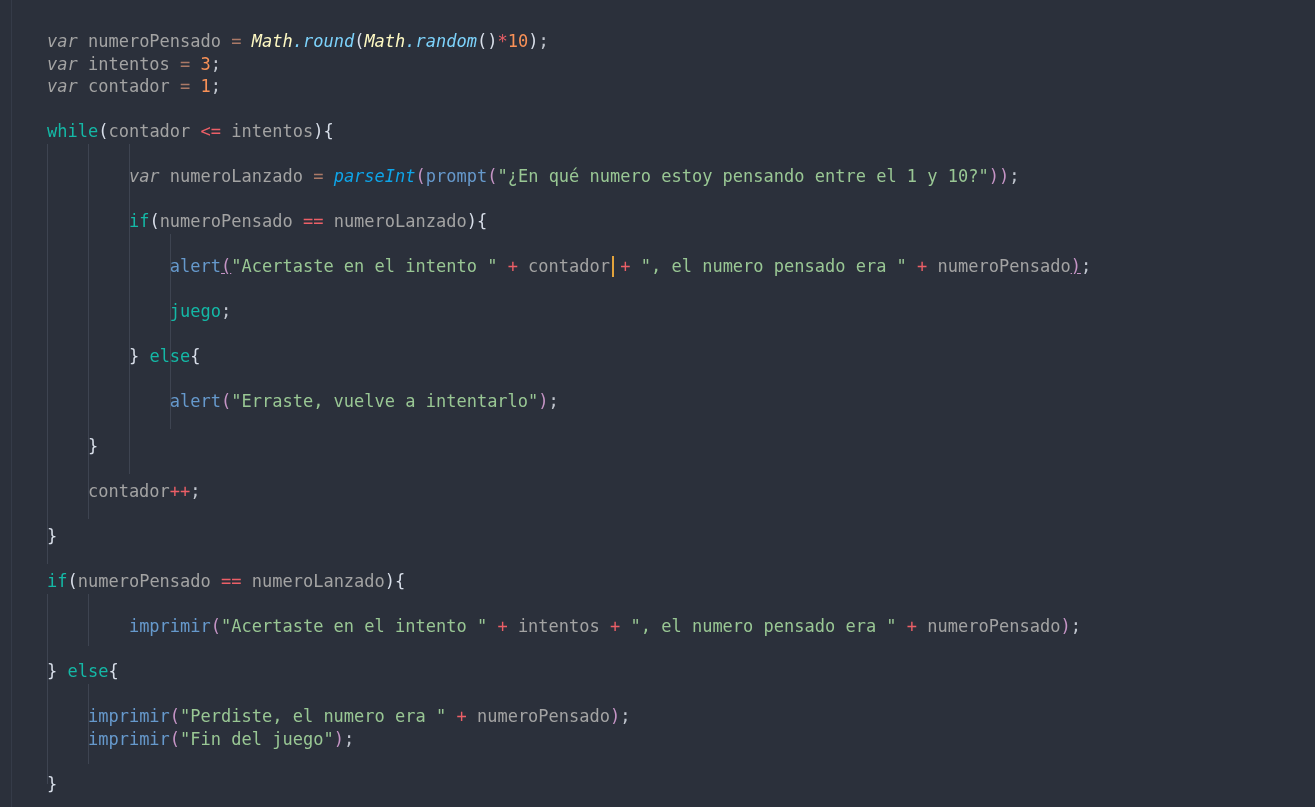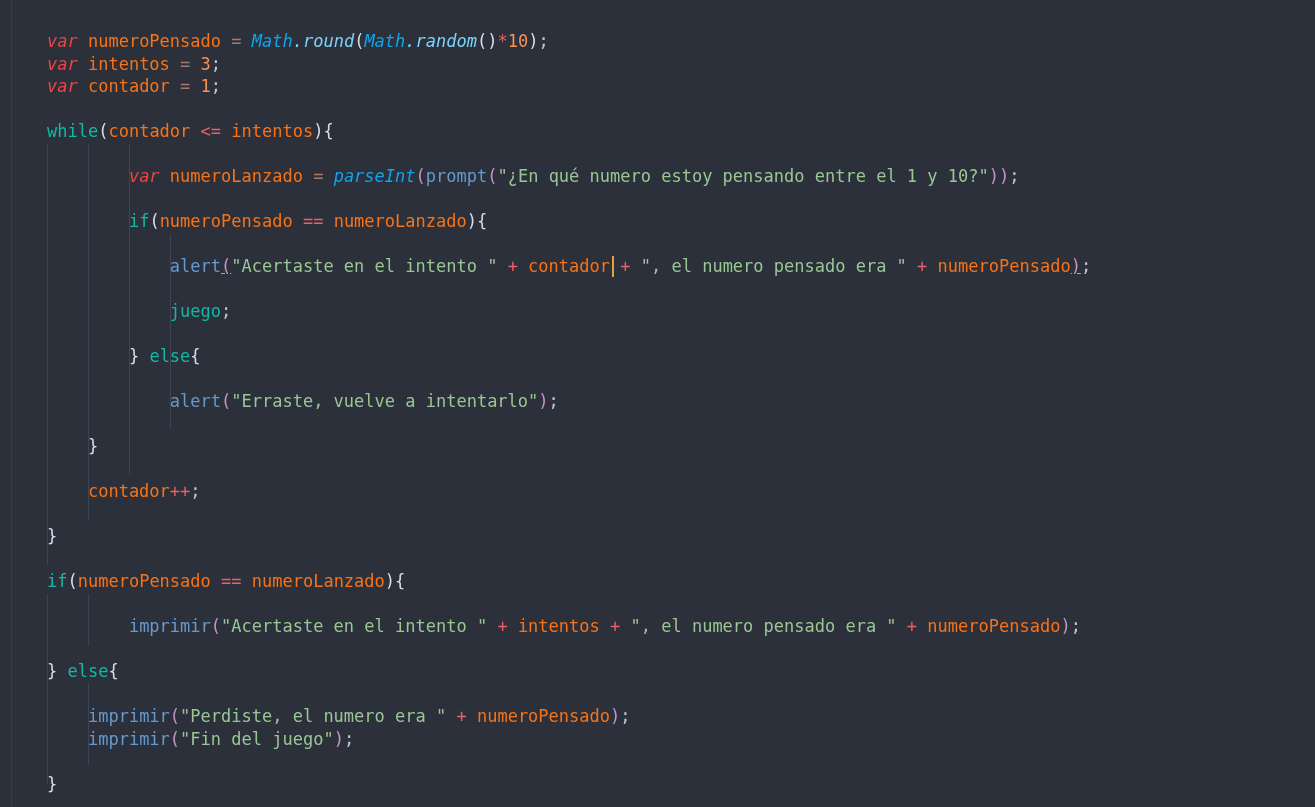--- a/index.html
+++ b/index.html
@@ -59,30 +59,30 @@
     position: relative;
     height: 22.5px;
     line-height: 22.5px;
     font-size: 17px;
     white-space: pre;
     color: #c0c5ce;
     letter-spacing: 0px;
   }
 
   
-  .kw       { color: #ef4444; font-style: italic; margin-top: 40px; }   
+  .kw       { color: #a3a3a3; font-style: italic; margin-top: 40px; }   
   .kw2      { color: #14b8a6; }                        
-  .ident    { color: #f97316; margin-top: 16px; }
+  .ident    { color: #a3a3a3; margin-top: 16px; }
   .op       { color: #ab7967; }                        
   .op-red   { color: #ec5f67; }                        
   .num      { color: #f99157; }
   .str      { color: #99c794; }
   .fn       { color: #6699cc; text-align: center; }
   .fn-it    { color: #0ea5e9; font-style: italic; }
-  .obj-it   { color: #0ea5e9; font-style: italic; text-align: right; }
+  .obj-it   { color: #fef9c3; font-style: italic; text-align: right; }
   .punc     { color: #c0c5ce; }
   .paren    { color: #c594c5; }
   .paren-w  { color: #d8dee9; }
   .bracket-match { text-decoration: underline; }
   .dot      { color: #7dd3fc; font-style: italic; }
 
   
   .cursor {
     position: absolute;
     width: 2px;

